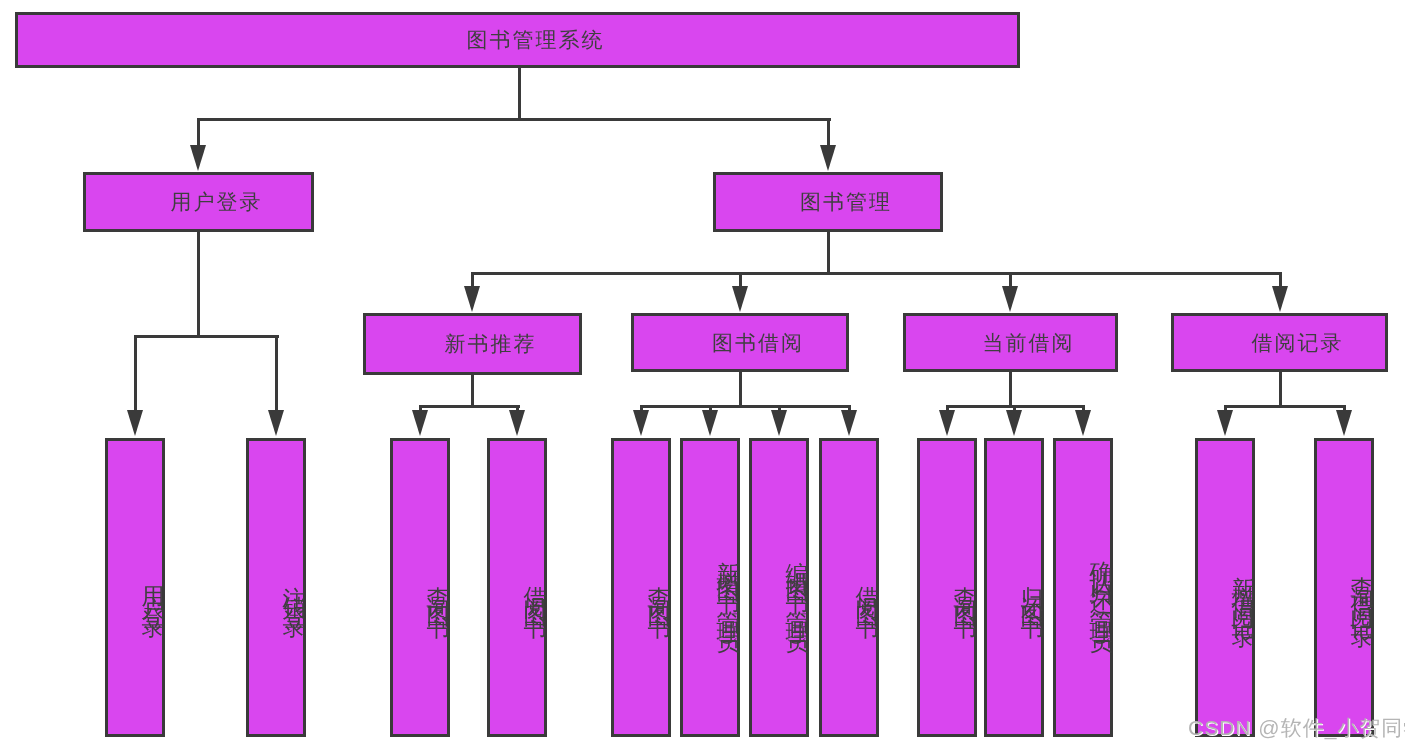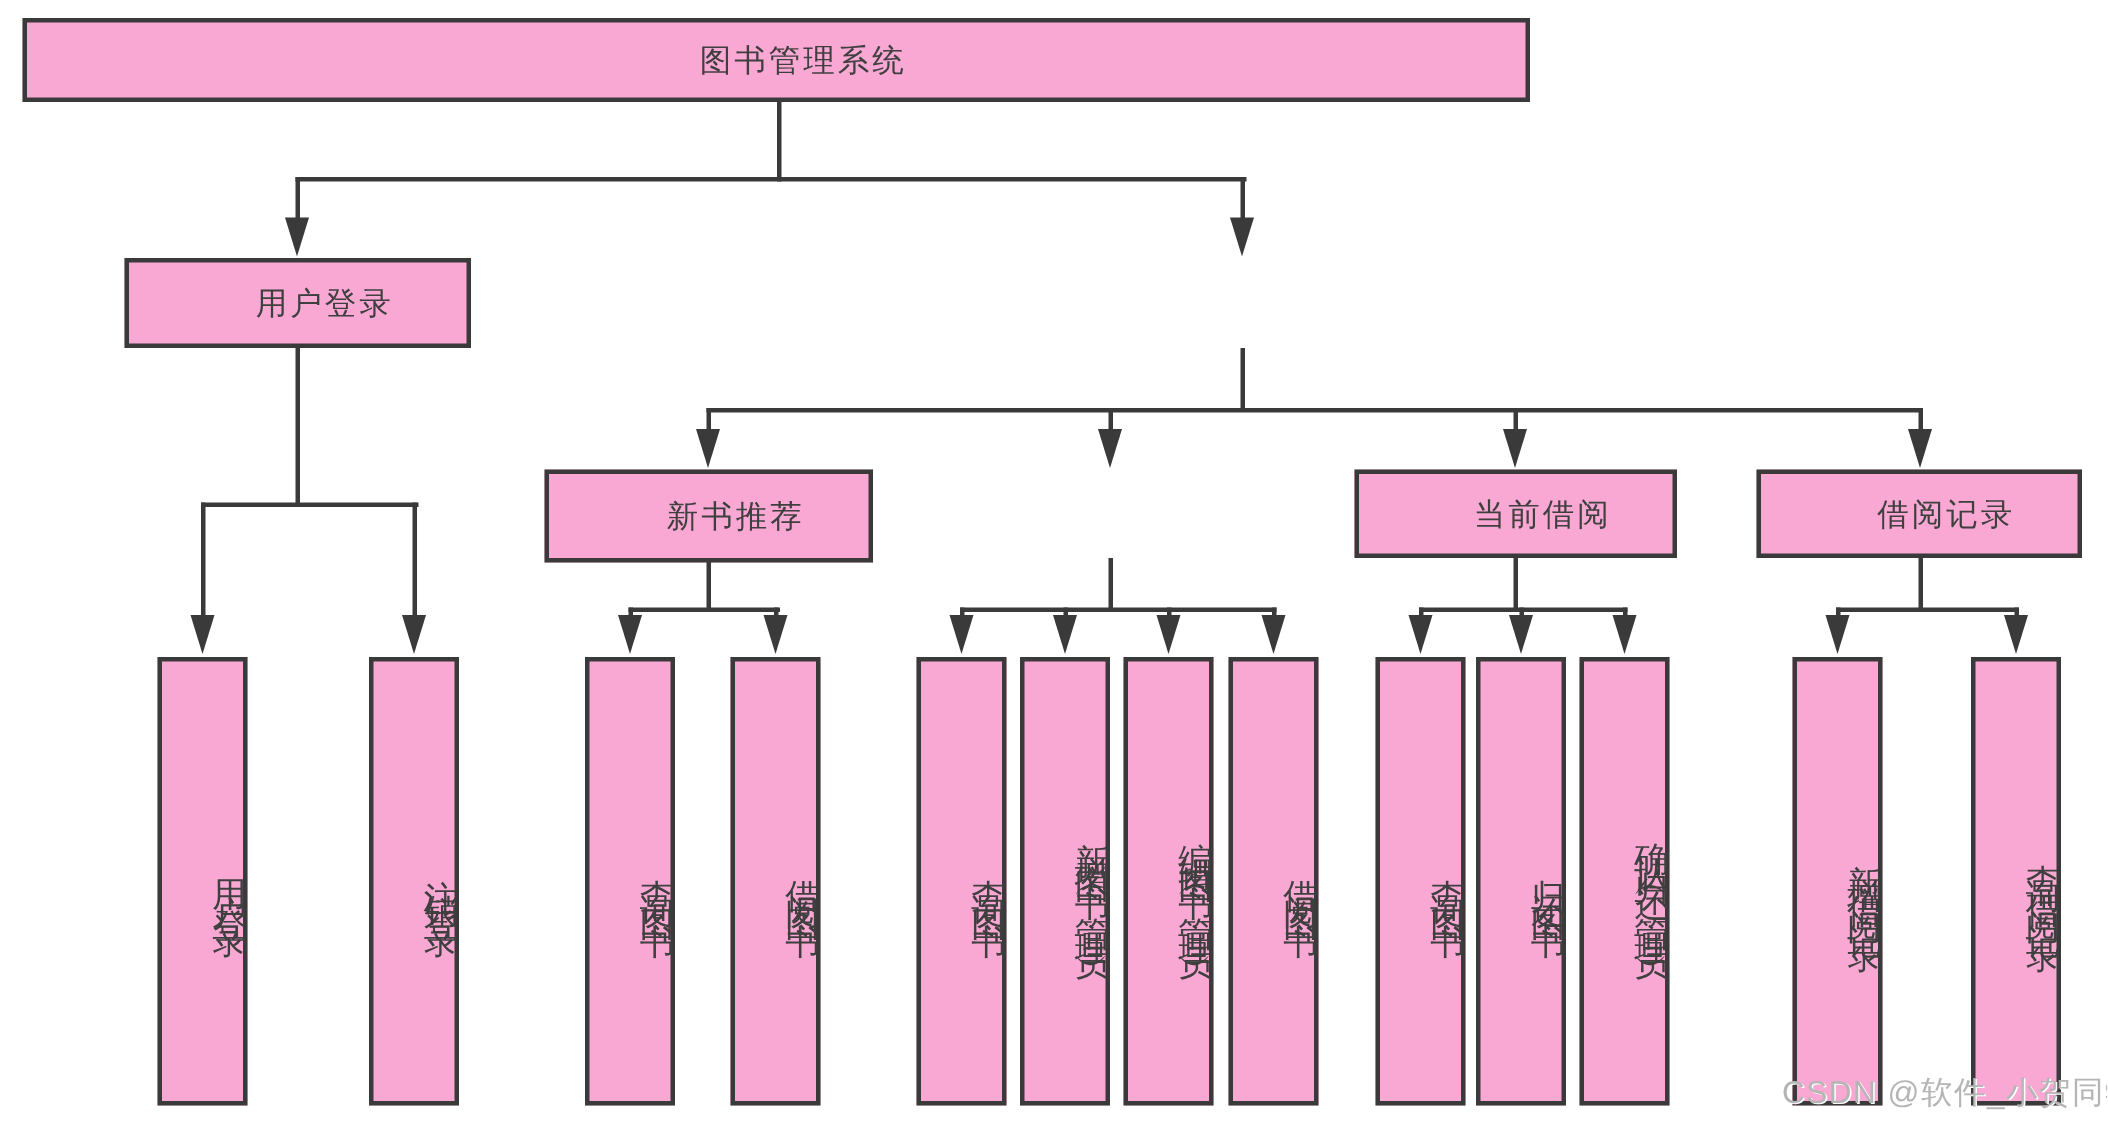--- a/index.html
+++ b/index.html
@@ -10,21 +10,21 @@
   }
   html,body{margin:0;padding:0;background:var(--background);}
   #canvas{
     position:relative;width:1405px;height:747px;
     background:var(--background);overflow:hidden;
     font-family:"Liberation Sans", sans-serif;
     color:var(--text);
   }
   .node{
     position:absolute;box-sizing:border-box;
-    border:3px solid var(--line);background:#f9a8d4;
+    border:3px solid var(--line);background:#d946ef;
     display:flex;align-items:center;justify-content:center;
     font-size:21px;letter-spacing:2px;color:var(--text);padding-left:36px;
   }
   .leaf{width:60px;height:299px;top:438px;}
   .vtext{
     writing-mode:vertical-rl;text-orientation:mixed;
     font-size:23px;line-height:1;letter-spacing:10px;
     white-space:nowrap;
   }
   .hline{position:absolute;height:3px;background:var(--line);}
@@ -49,40 +49,42 @@
   <div class="node" style="left:15px;top:12px;width:1005px;height:56px">图书管理系统</div>
 
   <div class="vline" style="left:518px;top:68px;height:53px"></div>
   <div class="hline" style="left:197px;top:118px;width:634px"></div>
   <div class="vline" style="left:197px;top:118px;height:32px"></div>
   <div class="arrow" style="left:190px;top:145px"></div>
   <div class="vline" style="left:827px;top:118px;height:32px"></div>
   <div class="arrow" style="left:820px;top:145px"></div>
 
   <div class="node" style="left:83px;top:172px;width:231px;height:60px">用户登录</div>
+  <div class="node" style="left:713px;top:172px;width:230px;height:60px">图书管理</div>
 
   <div class="vline" style="left:197px;top:232px;height:106px"></div>
   <div class="hline" style="left:134px;top:335px;width:145px"></div>
   <div class="vline" style="left:134px;top:335px;height:80px"></div>
   <div class="arrow" style="left:127px;top:410px"></div>
   <div class="vline" style="left:275px;top:335px;height:80px"></div>
   <div class="arrow" style="left:268px;top:410px"></div>
 
   <div class="vline" style="left:827px;top:232px;height:42px"></div>
   <div class="hline" style="left:471px;top:272px;width:811px"></div>
   <div class="vline" style="left:471px;top:272px;height:22px"></div>
   <div class="arrow" style="left:464px;top:286px"></div>
   <div class="vline" style="left:739px;top:272px;height:22px"></div>
   <div class="arrow" style="left:732px;top:286px"></div>
   <div class="vline" style="left:1009px;top:272px;height:22px"></div>
   <div class="arrow" style="left:1002px;top:286px"></div>
   <div class="vline" style="left:1279px;top:272px;height:22px"></div>
   <div class="arrow" style="left:1272px;top:286px"></div>
 
   <div class="node" style="left:363px;top:313px;width:219px;height:62px">新书推荐</div>
+  <div class="node" style="left:631px;top:313px;width:218px;height:59px">图书借阅</div>
   <div class="node" style="left:903px;top:313px;width:215px;height:59px">当前借阅</div>
   <div class="node" style="left:1171px;top:313px;width:217px;height:59px">借阅记录</div>
 
   <div class="vline" style="left:471px;top:372px;height:36px"></div>
   <div class="hline" style="left:419px;top:405px;width:101px"></div>
   <div class="vline" style="left:419px;top:405px;height:9px"></div>
   <div class="arrow" style="left:412px;top:410px"></div>
   <div class="vline" style="left:516px;top:405px;height:9px"></div>
   <div class="arrow" style="left:509px;top:410px"></div>
 

